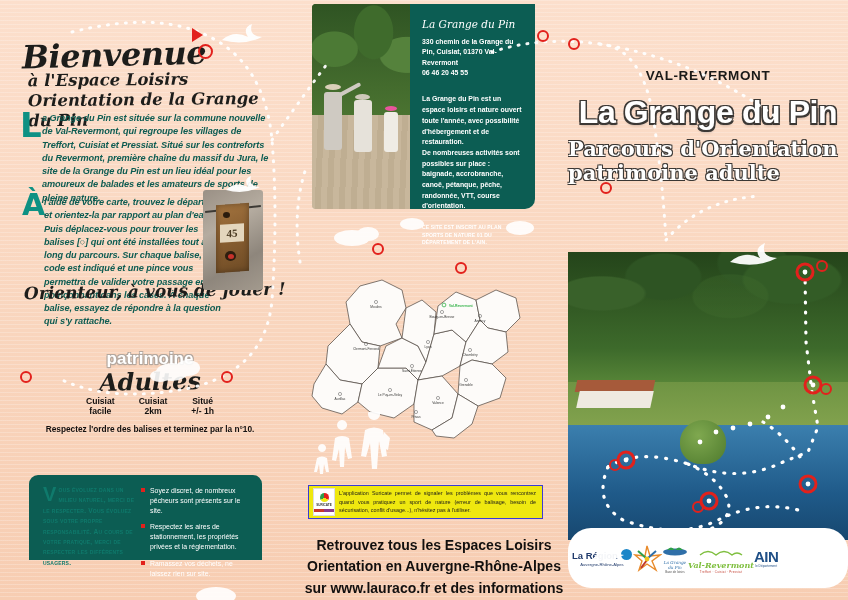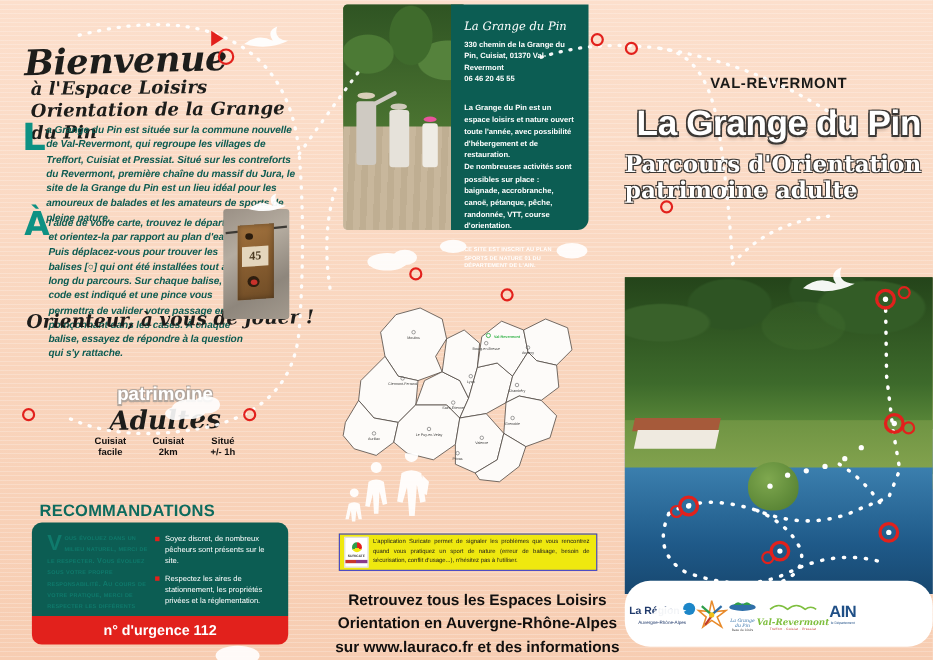--- a/index.html
+++ b/index.html
@@ -360,35 +360,34 @@
       <div>
         <span class="stat-label">Cuisiat</span>
         <span class="stat-value">2km</span>
       </div>
       <div>
         <span class="stat-label">Situé</span>
         <span class="stat-value">+/- 1h</span>
       </div>
     </div>
 
-
-    <div id="recommandations-title">RECOMMANDATIONS</div>
+    <div id="order-note">Respectez l'ordre des balises et terminez par la n°10.</div>
+
 
     <div id="reco-box">
       <div id="reco-left">
         <span class="vcap">V</span><span>ous évoluez dans un milieu naturel, merci de le respecter. Vous évoluez sous votre propre responsabilité. Au cours de votre pratique, merci de respecter les différents usagers.</span>
       </div>
       <ul id="reco-right">
         <li>Soyez discret, de nombreux pêcheurs sont présents sur le site.</li>
         <li>Respectez les aires de stationnement, les propriétés privées et la réglementation.</li>
         <li>Ramassez vos déchets, ne laissez rien sur site.</li>
       </ul>
     </div>
 
-    <div id="urgence">n° d'urgence 112</div>
   </div>
 
   <div class="col" id="col-mid">
 
     <div id="family-photo">
       <div class="trees"></div>
       <div class="deck"></div>
       <div class="arm"></div>
       <div class="p p1"></div>
       <div class="p p2"></div>

